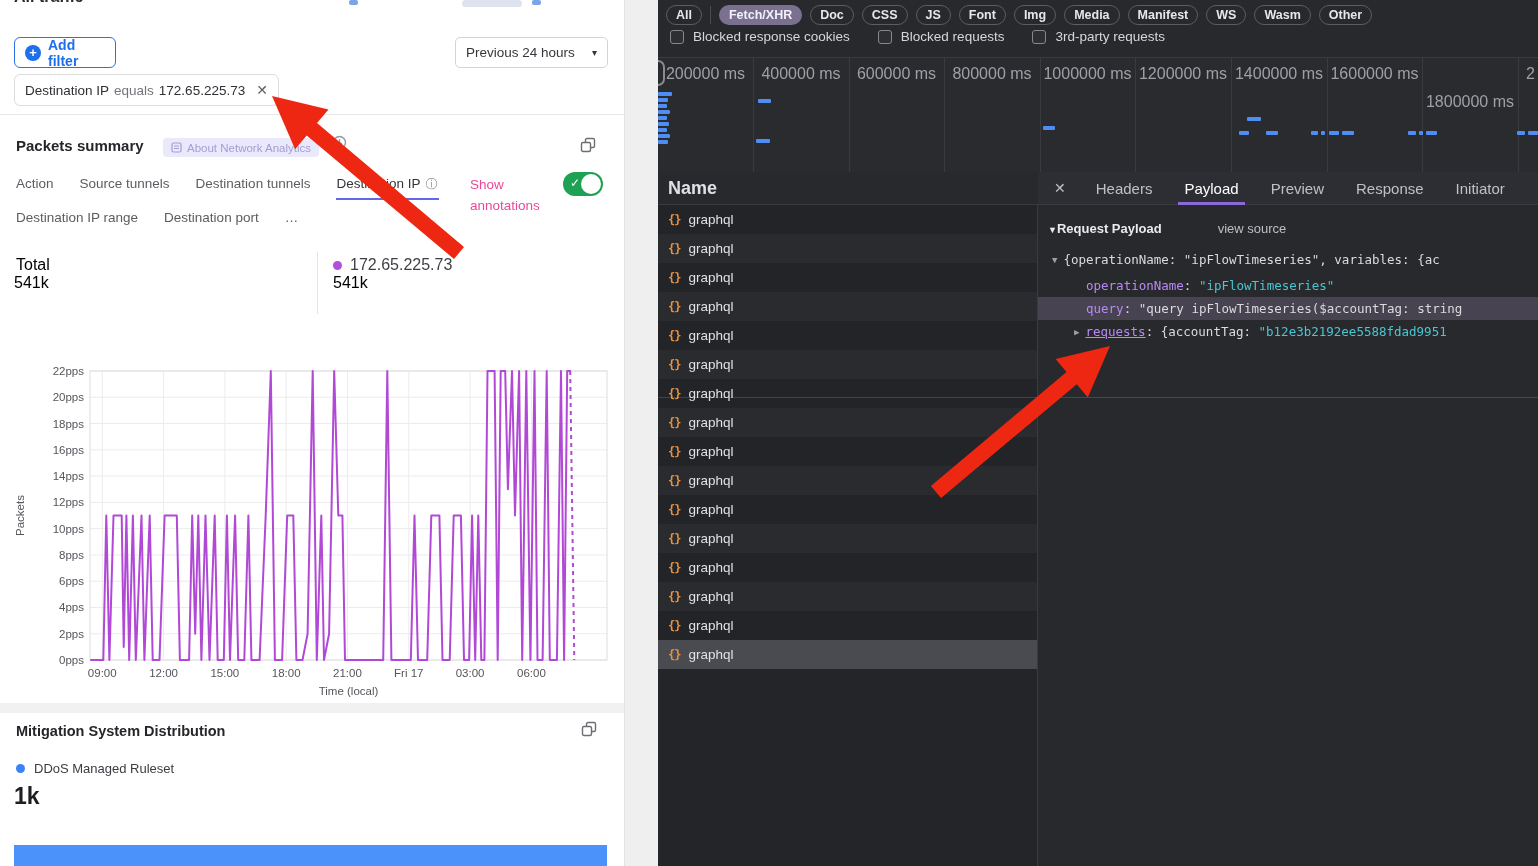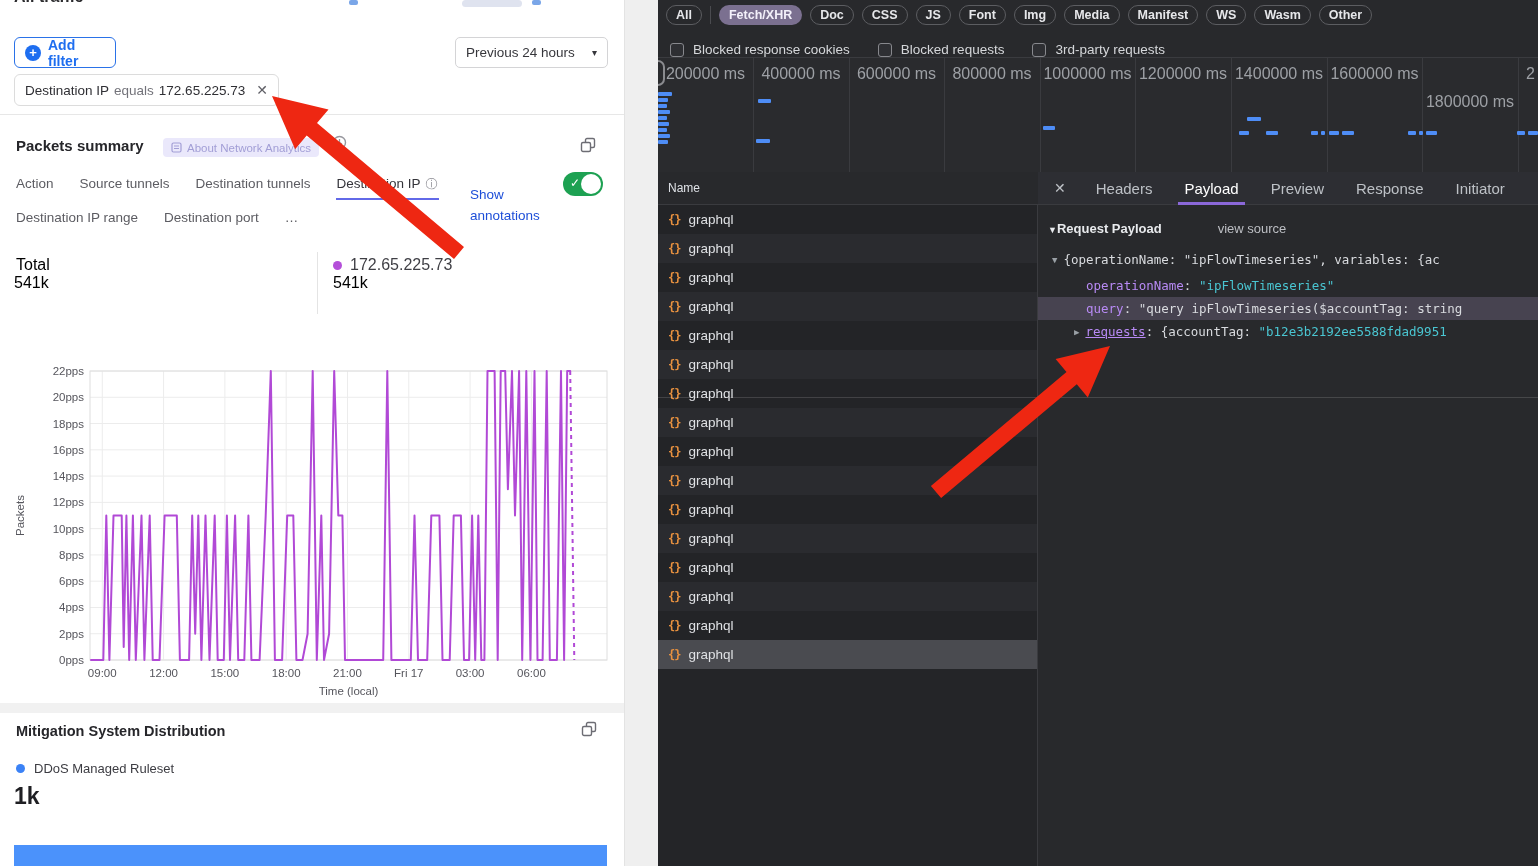--- a/index.html
+++ b/index.html
@@ -22,47 +22,47 @@
   #packets-title{left:16px;top:137px;font-size:15px;font-weight:bold;color:#26262a;}
   #pkt-badge{left:163px;top:138px;height:19px;background:#eae8fb;border-radius:4px;display:inline-flex;align-items:center;gap:5px;padding:0 8px;font-size:11.5px;color:#a29ed6;}
   #pkt-badge svg{display:block;}
   #clock-icon{left:332px;top:135px;color:#97979e;}
   .expand-icon{color:#6d6d74;}
   .tabs-row{left:16px;display:flex;gap:26px;font-size:13.5px;color:#5c5c62;}
   .tab-item{position:relative;padding-bottom:7px;cursor:pointer;white-space:nowrap;}
   .tab-item.active{color:#34343a;}
   .tab-item.active .u{position:absolute;left:0;right:-2px;bottom:0;height:2px;background:#6269e8;}
   .tab-item .info{color:#8f8f96;font-size:12px;margin-left:5px;}
-  #show-annot{left:470px;top:184px;width:92px;font-size:13.5px;color:#1d4ed8;line-height:21px;}
+  #show-annot{left:470px;top:174px;width:92px;font-size:13.5px;color:#ec4899;line-height:21px;}
   #annot-toggle{left:563px;top:172px;width:40px;height:24px;border-radius:12px;background:#1da152;cursor:pointer;}
   #annot-toggle .knob{position:absolute;right:2px;top:2px;width:20px;height:20px;border-radius:50%;background:#fff;}
   #annot-toggle .chk{position:absolute;left:7px;top:4px;color:#fff;font-size:12px;}
   #totals-divider{left:317px;top:252px;width:1px;height:62px;background:#e4e4e4;}
   .legend-dot{width:9px;height:9px;border-radius:50%;display:inline-block;}
   
   #mitig-title{left:16px;top:723px;font-size:14.5px;font-weight:bold;color:#26262a;}
   #mitig-legend{left:16px;top:761px;display:flex;align-items:center;gap:9px;font-size:13px;color:#3c3c42;}
   #mitig-value{left:14px;top:783px;font-size:23px;font-weight:bold;color:#1f1f23;}
   #mitig-bar{left:14px;top:845px;width:593px;height:21px;}
   
   #devtools{left:658px;top:0;width:880px;height:866px;background:#28292c;color:#dfe1e4;}
   #chips-row{left:0;top:0;width:880px;height:29px;display:flex;align-items:center;gap:8px;padding-left:8px;box-sizing:border-box;}
   .res-chip{border:1px solid #5c5d61;border-radius:11px;padding:2px 9px;font-size:12.5px;font-weight:600;color:#e6e7ea;white-space:nowrap;cursor:pointer;}
   .res-chip.selected{background:#7b7090;border-color:transparent;color:#f3f0fa;}
   .chip-sep{width:1px;height:18px;background:#4a4b4f;}
-  #checks-row{left:0;top:29px;width:880px;height:29px;display:flex;align-items:flex-end;gap:28px;padding-left:12px;box-sizing:border-box;border-bottom:1px solid #3a3b3f;}
+  #checks-row{left:0;top:29px;width:880px;height:29px;display:flex;align-items:flex-start;gap:28px;padding-left:12px;box-sizing:border-box;border-bottom:1px solid #3a3b3f;}
   .cb-wrap{display:flex;align-items:center;gap:9px;font-size:13.5px;color:#d5d7da;cursor:pointer;}
   .cb-box{width:14px;height:14px;border:1.5px solid #87888d;border-radius:3px;background:#2e2f33;box-sizing:border-box;}
   #timeline{left:0;top:58px;width:880px;height:114px;border-bottom:1px solid #3a3b3f;background:#2a2b2e;overflow:hidden;}
   .tl-grid{position:absolute;top:0;bottom:0;width:1px;background:#3a3b3f;}
   .tl-label{position:absolute;top:7px;font-size:16px;color:#9da0a5;white-space:nowrap;}
   .tl-mark{position:absolute;height:4px;border-radius:1px;}
   #tl-pill{position:absolute;left:-7px;top:2px;width:14px;height:26px;border:2px solid #8a8b8f;border-radius:8px;box-sizing:border-box;}
   #name-panel{left:0;top:172px;width:380px;height:694px;border-right:1px solid #3a3b3f;box-sizing:border-box;background:#242528;}
-  #name-header{left:0;top:0;width:380px;height:33px;background:#28292c;border-bottom:1px solid #3a3b3f;box-sizing:border-box;display:flex;align-items:center;padding-left:10px;font-size:12px;color:#dee1e6;}
+  #name-header{left:0;top:0;width:380px;height:33px;background:#28292c;border-bottom:1px solid #3a3b3f;box-sizing:border-box;display:flex;align-items:center;padding-left:10px;font-size:18px;color:#dee1e6;font-weight:bold;}
   .req-row{position:absolute;left:0;width:379px;height:29px;display:flex;align-items:center;gap:8px;padding-left:10px;box-sizing:border-box;font-size:13.5px;color:#dfe1e4;cursor:pointer;}
   .req-row .json-ic{font-family:"DejaVu Sans Mono",monospace;font-size:12px;font-weight:bold;color:#e8913f;letter-spacing:-1px;}
   #detail-panel{left:380px;top:172px;width:500px;height:694px;background:#28292c;}
   #detail-tabs{left:0;top:0;width:500px;height:33px;border-bottom:1px solid #3a3b3f;box-sizing:border-box;display:flex;align-items:center;gap:0;background:#2d2e33;}
   #detail-close{padding:0 14px 0 16px;color:#bdc1c6;font-size:14px;cursor:pointer;}
   .det-tab{position:relative;height:33px;display:flex;align-items:center;padding:0 16px;font-size:15px;color:#bdc1c6;cursor:pointer;}
   .det-tab.active{color:#ffffff;}
   .det-tab.active .u{position:absolute;left:10px;right:10px;bottom:0;height:2.5px;background:#8b68d9;}
   #payload-head{left:10px;top:49px;display:flex;gap:56px;align-items:baseline;}
   #payload-section{font-size:13px;font-weight:bold;color:#e8eaed;}

